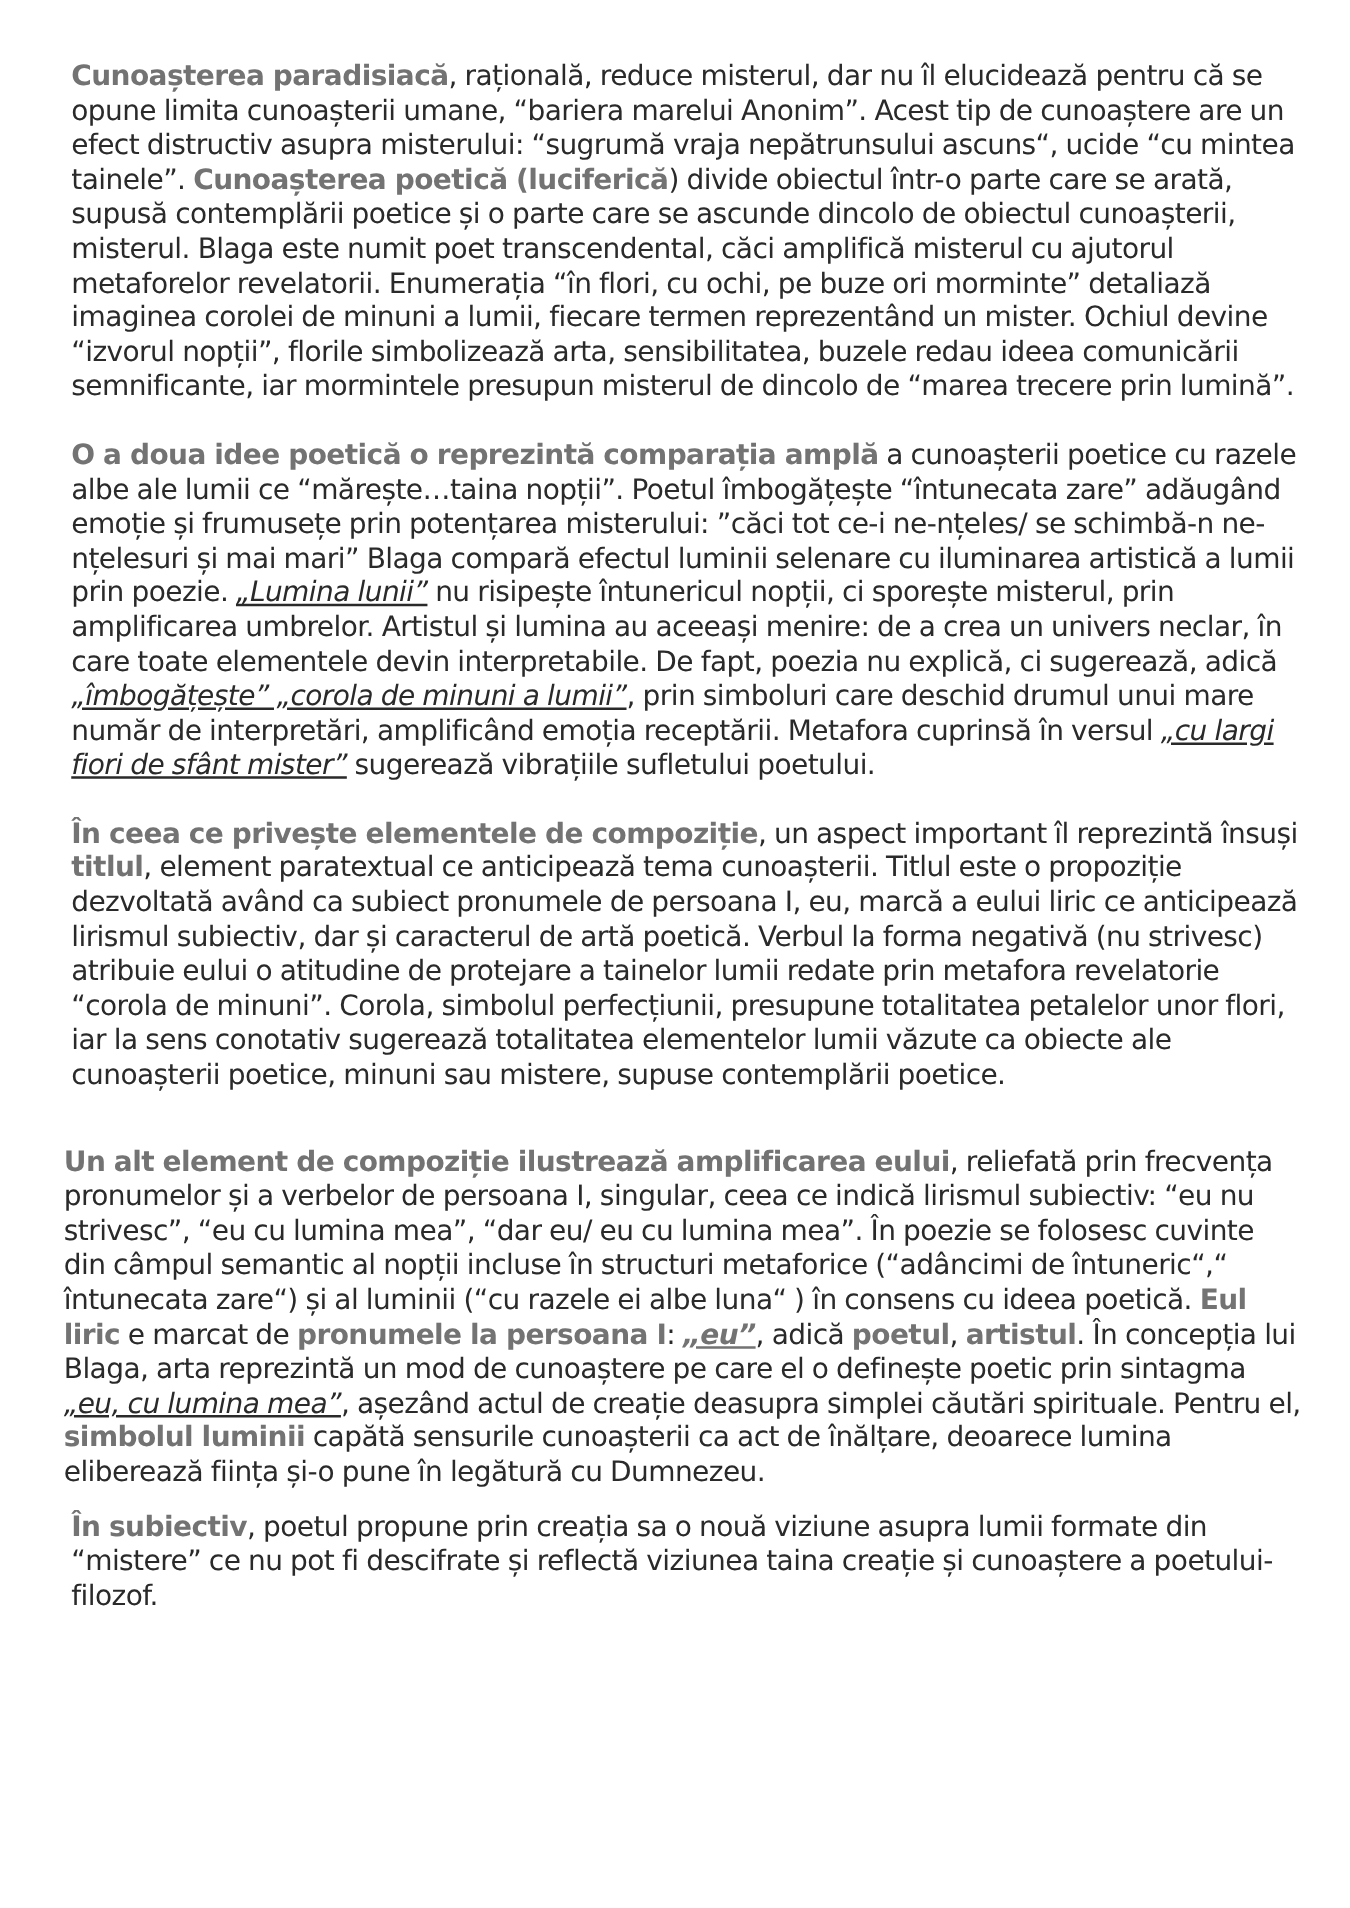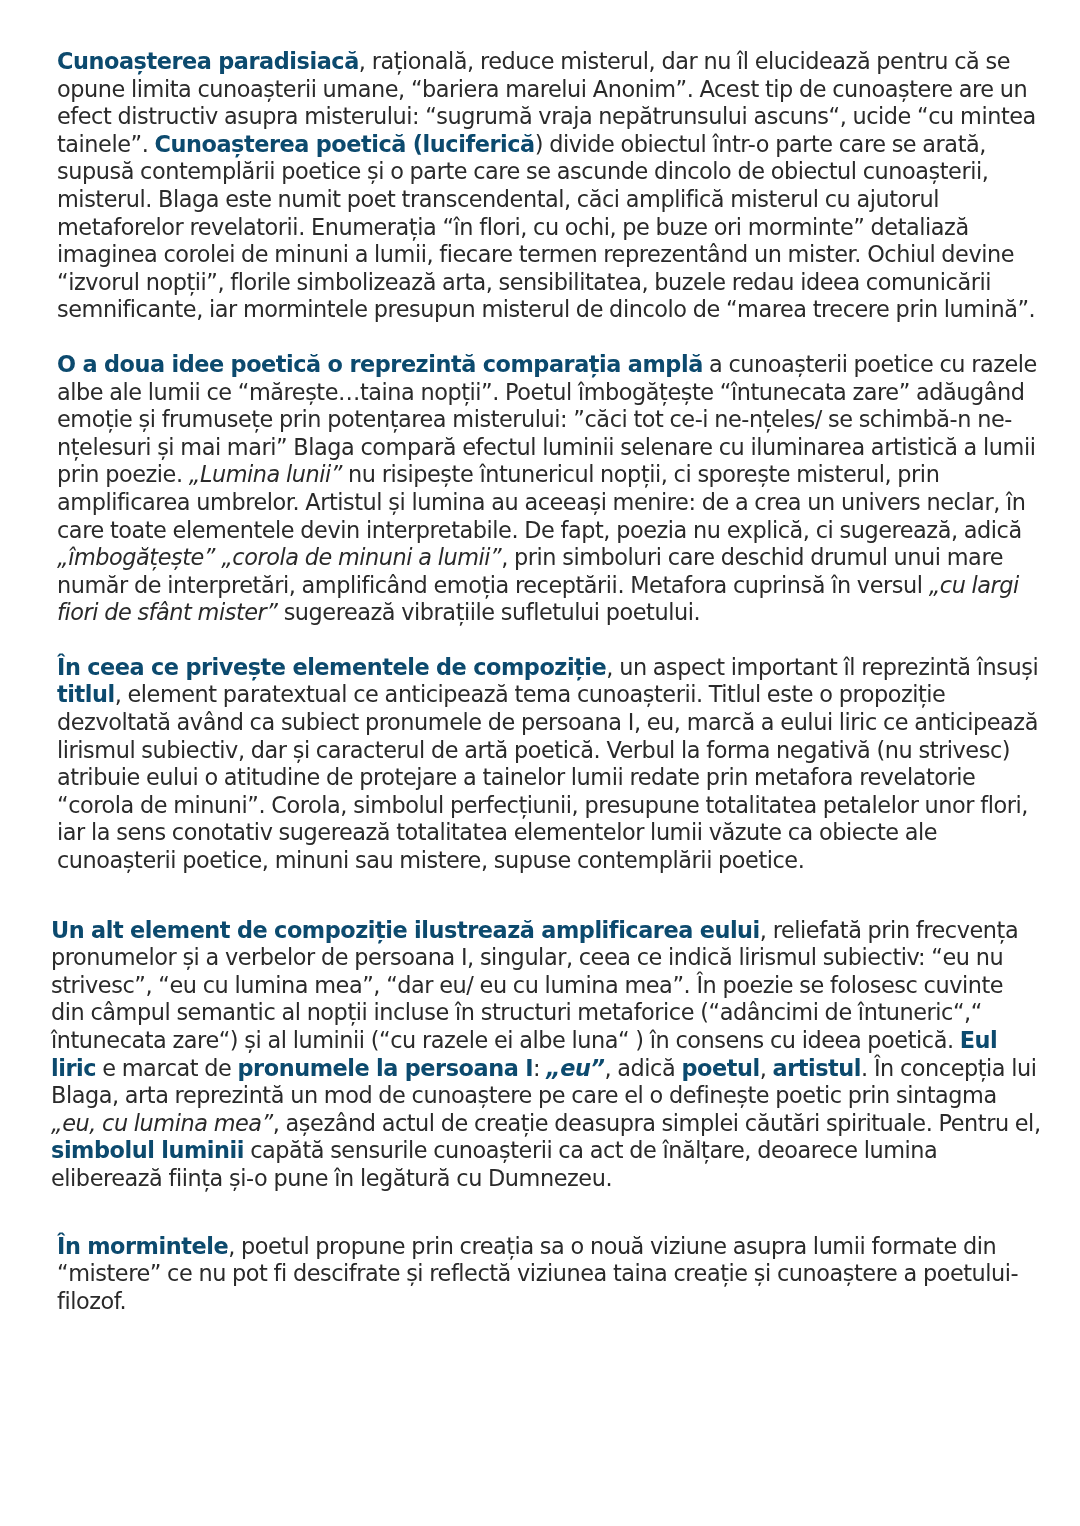--- a/index.html
+++ b/index.html
@@ -24,24 +24,24 @@
       line-height: 27.6px;
       letter-spacing: -0.45px;
       word-spacing: -0.5px;
     }
     .para {
       margin: 0 0 27px 0;
     }
     .para.p1 { margin-bottom: 27px; }
     .para.p2 { margin-bottom: 27px; }
     .para.p3 { margin-bottom: 42px; }
-    .para.p4 { margin-bottom: 40px; }
+    .para.p4 { margin-bottom: 16px; }
     .indent { padding-left: 6px; }
-    b { font-weight: bold; color: #0c4a6e; }
-    i { font-style: italic; }
+    b { font-weight: bold; color: #737373; }
+    i { font-style: italic; text-decoration: underline; }
   </style>
 </head>
 <body>
 
 <div class="page">
   <p class="para p1 indent">
     <b>Cunoașterea paradisiacă</b><span>, rațională, reduce misterul, dar nu îl elucidează pentru că se opune limita cunoașterii umane, “bariera marelui Anonim”. Acest tip de cunoaștere are un efect distructiv asupra misterului: “sugrumă vraja nepătrunsului ascuns“, ucide “cu mintea tainele”. </span><b>Cunoașterea poetică (luciferică</b><span>) divide obiectul într-o parte care se arată, supusă contemplării poetice și o parte care se ascunde dincolo de obiectul cunoașterii, misterul. Blaga este numit poet transcendental, căci amplifică misterul cu ajutorul metaforelor revelatorii. Enumerația “în flori, cu ochi, pe buze ori morminte” detaliază imaginea corolei de minuni a lumii, fiecare termen reprezentând un mister. Ochiul devine “izvorul nopții”, florile simbolizează arta, sensibilitatea, buzele redau ideea comunicării semnificante, iar mormintele presupun misterul de dincolo de “marea trecere prin lumină”.</span>
   </p>
 
   <p class="para p2 indent">
@@ -50,15 +50,15 @@
 
   <p class="para p3 indent">
     <b>În ceea ce privește elementele de compoziție</b><span>, un aspect important îl reprezintă însuși </span><b>titlul</b><span>, element paratextual ce anticipează tema cunoașterii. Titlul este o propoziție dezvoltată având ca subiect pronumele de persoana I, eu, marcă a eului liric ce anticipează lirismul subiectiv, dar și caracterul de artă poetică. Verbul la forma negativă (nu strivesc) atribuie eului o atitudine de protejare a tainelor lumii redate prin metafora revelatorie “corola de minuni”. Corola, simbolul perfecțiunii, presupune totalitatea petalelor unor flori, iar la sens conotativ sugerează totalitatea elementelor lumii văzute ca obiecte ale cunoașterii poetice, minuni sau mistere, supuse contemplării poetice.</span>
   </p>
 
   <p class="para p4">
     <b>Un alt element de compoziție ilustrează amplificarea eului</b><span>, reliefată prin frecvența pronumelor și a verbelor de persoana I, singular, ceea ce indică lirismul subiectiv: “eu nu strivesc”, “eu cu lumina mea”, “dar eu/ eu cu lumina mea”. În poezie se folosesc cuvinte din câmpul semantic al nopții incluse în structuri metaforice (“adâncimi de întuneric“,“ întunecata zare“) și al luminii (“cu razele ei albe luna“ ) în consens cu ideea poetică. </span><b>Eul liric</b><span> e marcat de </span><b>pronumele la persoana I</b><span>: </span><b><i>„eu”</i></b><span>, adică </span><b>poetul</b><span>, </span><b>artistul</b><span>. În concepția lui Blaga, arta reprezintă un mod de cunoaștere pe care el o definește poetic prin sintagma </span><i>„eu, cu lumina mea”</i><span>, așezând actul de creație deasupra simplei căutări spirituale. Pentru el, </span><b>simbolul luminii</b><span> capătă sensurile cunoașterii ca act de înălțare, deoarece lumina eliberează ființa și-o pune în legătură cu Dumnezeu.</span>
   </p>
 
   <p class="para p5 indent">
-    <b>În mormintele</b><span>, poetul propune prin creația sa o nouă viziune asupra lumii formate din “mistere” ce nu pot fi descifrate și reflectă viziunea taina creație și cunoaștere a poetului-filozof.</span>
+    <b>În subiectiv</b><span>, poetul propune prin creația sa o nouă viziune asupra lumii formate din “mistere” ce nu pot fi descifrate și reflectă viziunea taina creație și cunoaștere a poetului-filozof.</span>
   </p>
 </div>
 
 </body></html>

